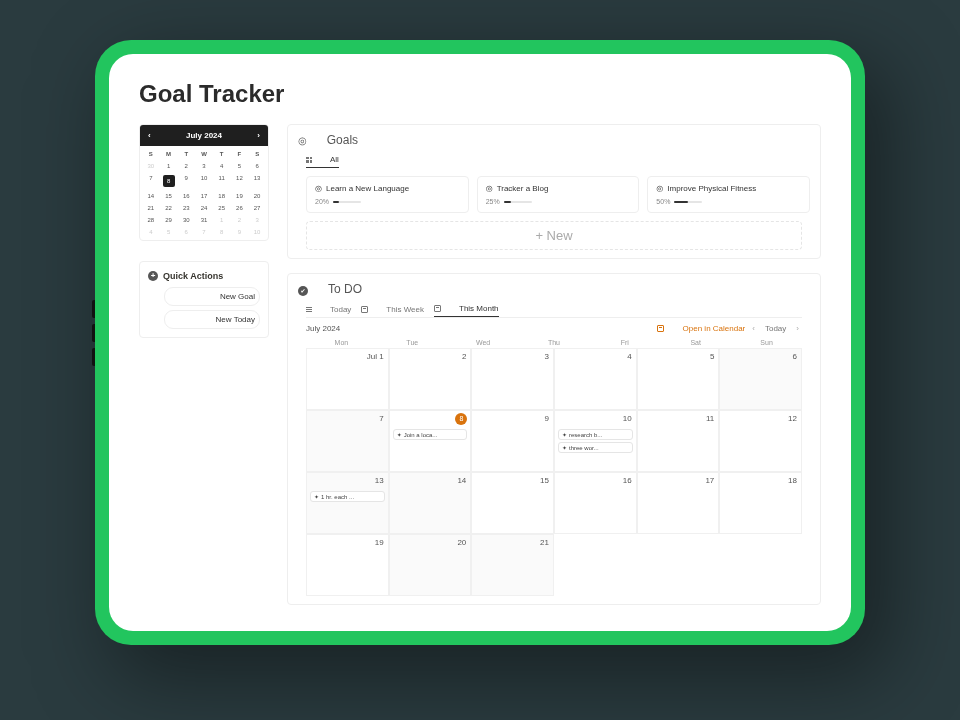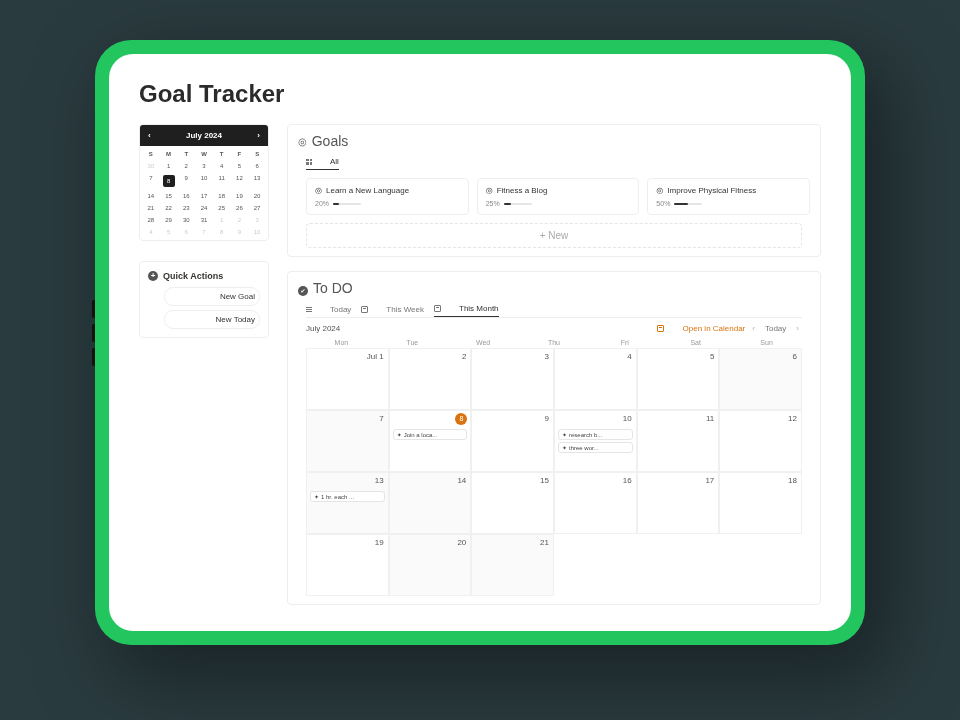--- a/index.html
+++ b/index.html
@@ -108,21 +108,21 @@
   .qa-box { border:1px solid #eee; border-radius:4px; margin-top:20px; padding:8px; }
   .qa-title { font-size:9px; font-weight:600; display:flex; align-items:center; gap:5px; margin-bottom:6px; }
   .qa-btn {
     display:block; border:1px solid #eee; border-radius:9px;
     font-size:8px; text-align:right; padding:4px; margin:4px 0 0 16px;
     cursor:pointer; color:#333;
   }
 
   
   .panel { border:1px solid #eee; border-radius:4px; padding:8px 10px; margin-bottom:14px; }
-  .panel-head { display:flex; align-items:center; gap:5px; font-size:14px; font-weight:400; color:#555; margin-bottom:8px; }
+  .panel-head { display:flex; align-items:center; gap:20px; font-size:12px; font-weight:400; color:#555; margin-bottom:8px; }
   .panel-head .ico { font-size:10px; }
 
   .sub-tabs { font-size:8px; color:#777; margin-left:8px; display:flex; gap:10px; }
   .sub-tab { display:flex; align-items:center; gap:18px; padding-bottom:3px; cursor:pointer; }
   .sub-tab.active { color:#333; border-bottom:1px solid #333; }
   .sub-tabs .grid-ico {
     display:inline-grid; grid-template-columns:repeat(2,1fr);
     gap:1px; width:6px; height:6px;
   }
   .sub-tabs .grid-ico i { background:#777; }
@@ -133,21 +133,21 @@
     font-size:8px; color:#333; cursor:pointer;
   }
   .card-title { display:flex; align-items:center; gap:4px; font-weight:500; margin-bottom:5px; }
   .pct-row { display:flex; align-items:center; gap:4px; }
   .pct { color:#888; font-size:7px; }
   .bar { flex:0 0 28px; height:2px; background:#e5e5e5; border-radius:2px; position:relative; }
   .bar i { position:absolute; left:0; top:0; bottom:0; background:#333; border-radius:2px; }
 
   .new-btn {
     margin:8px 8px 0 8px; border:1px dashed #e5e5e5; border-radius:4px;
-    text-align:center; font-size:10px; color:#aaa; padding:6px; cursor:pointer;
+    text-align:center; font-size:13px; color:#aaa; padding:6px; cursor:pointer;
   }
 
   
   .cal-nav { display:flex; justify-content:space-between; align-items:center; font-size:8px; margin:6px 8px 4px 8px; }
   .cal-month { color:#555; font-weight:500; }
   .cal-actions { display:flex; align-items:center; gap:4px; color:#777; }
   .open-cal { color:#d9730d; display:flex; align-items:center; gap:19px; cursor:pointer; }
   .navbtn { padding:0 3px; color:#aaa; cursor:pointer; }
   .todaybtn { padding:0 3px; cursor:pointer; }
 
@@ -303,21 +303,21 @@
                 <div class="pct-row">
                   <span class="pct">20%</span>
                   <span class="bar">
                     <i style="width: 20%;"></i>
                   </span>
                 </div>
               </div>
               <div class="card">
                 <div class="card-title">
                   <span class="ico-target"></span>
-                  <span>Fitness a Blog</span>
+                  <span>Tracker a Blog</span>
                 </div>
                 <div class="pct-row">
                   <span class="pct">25%</span>
                   <span class="bar">
                     <i style="width: 25%;"></i>
                   </span>
                 </div>
               </div>
               <div class="card">
                 <div class="card-title">

